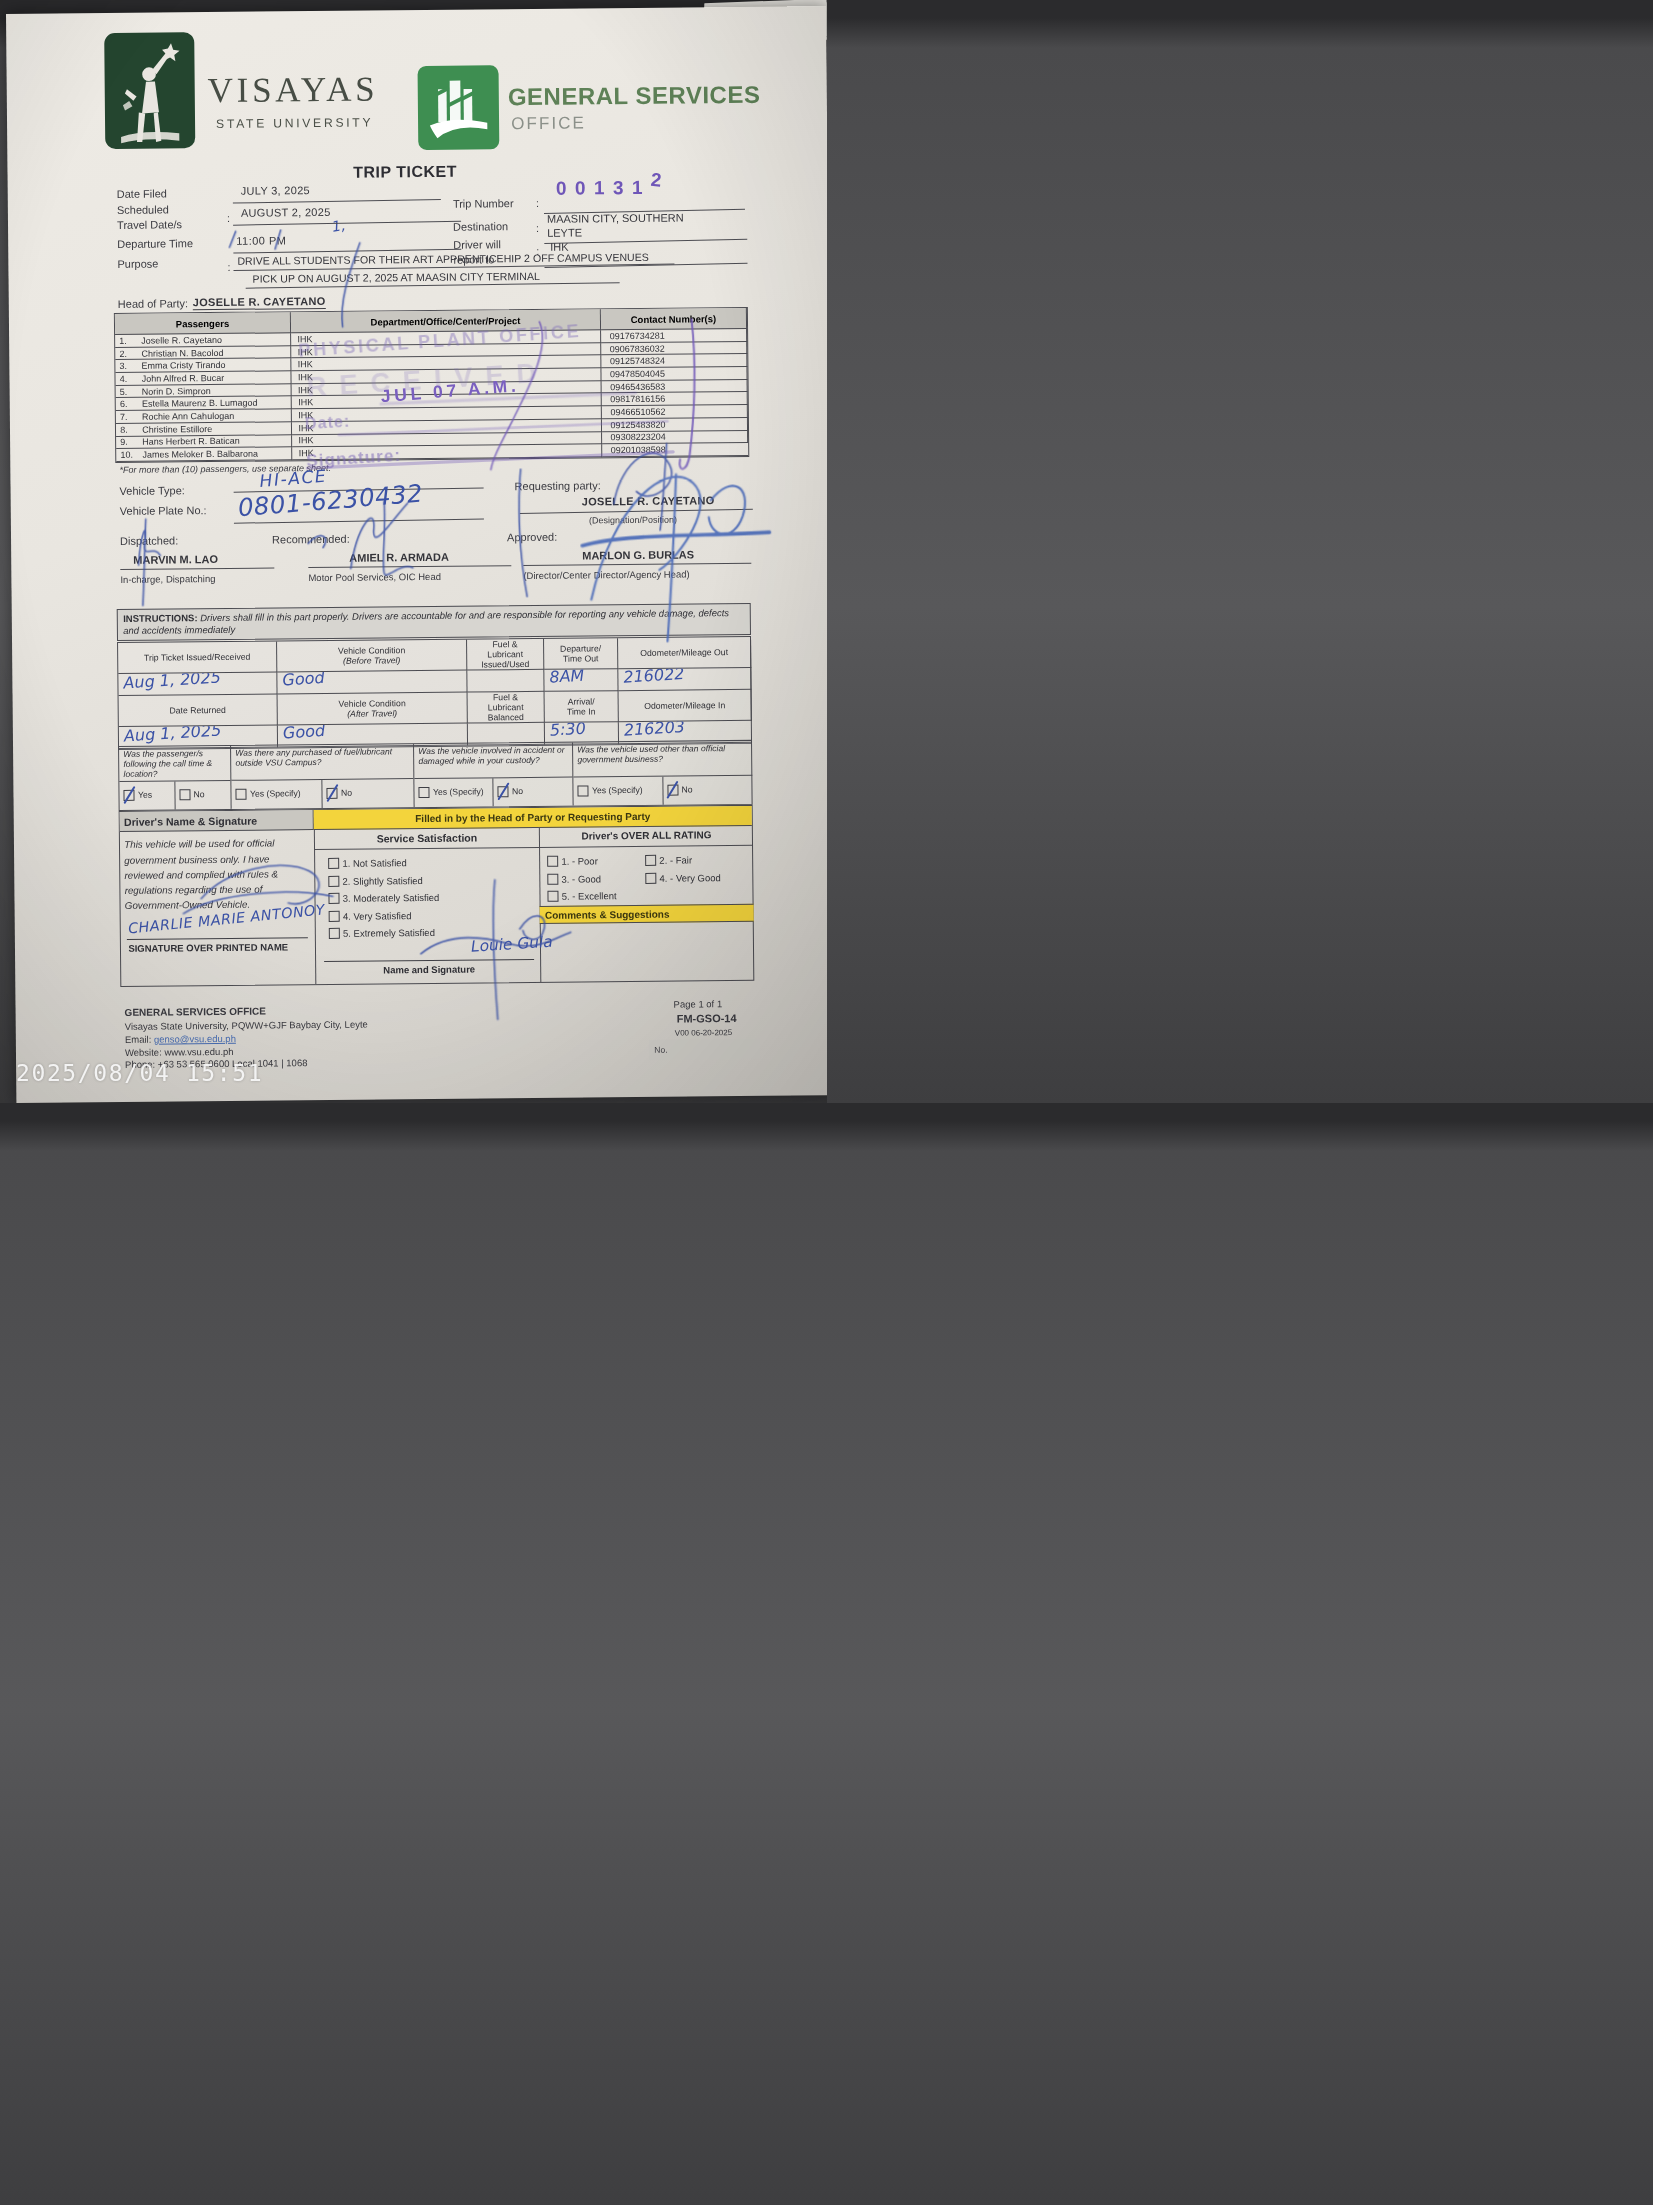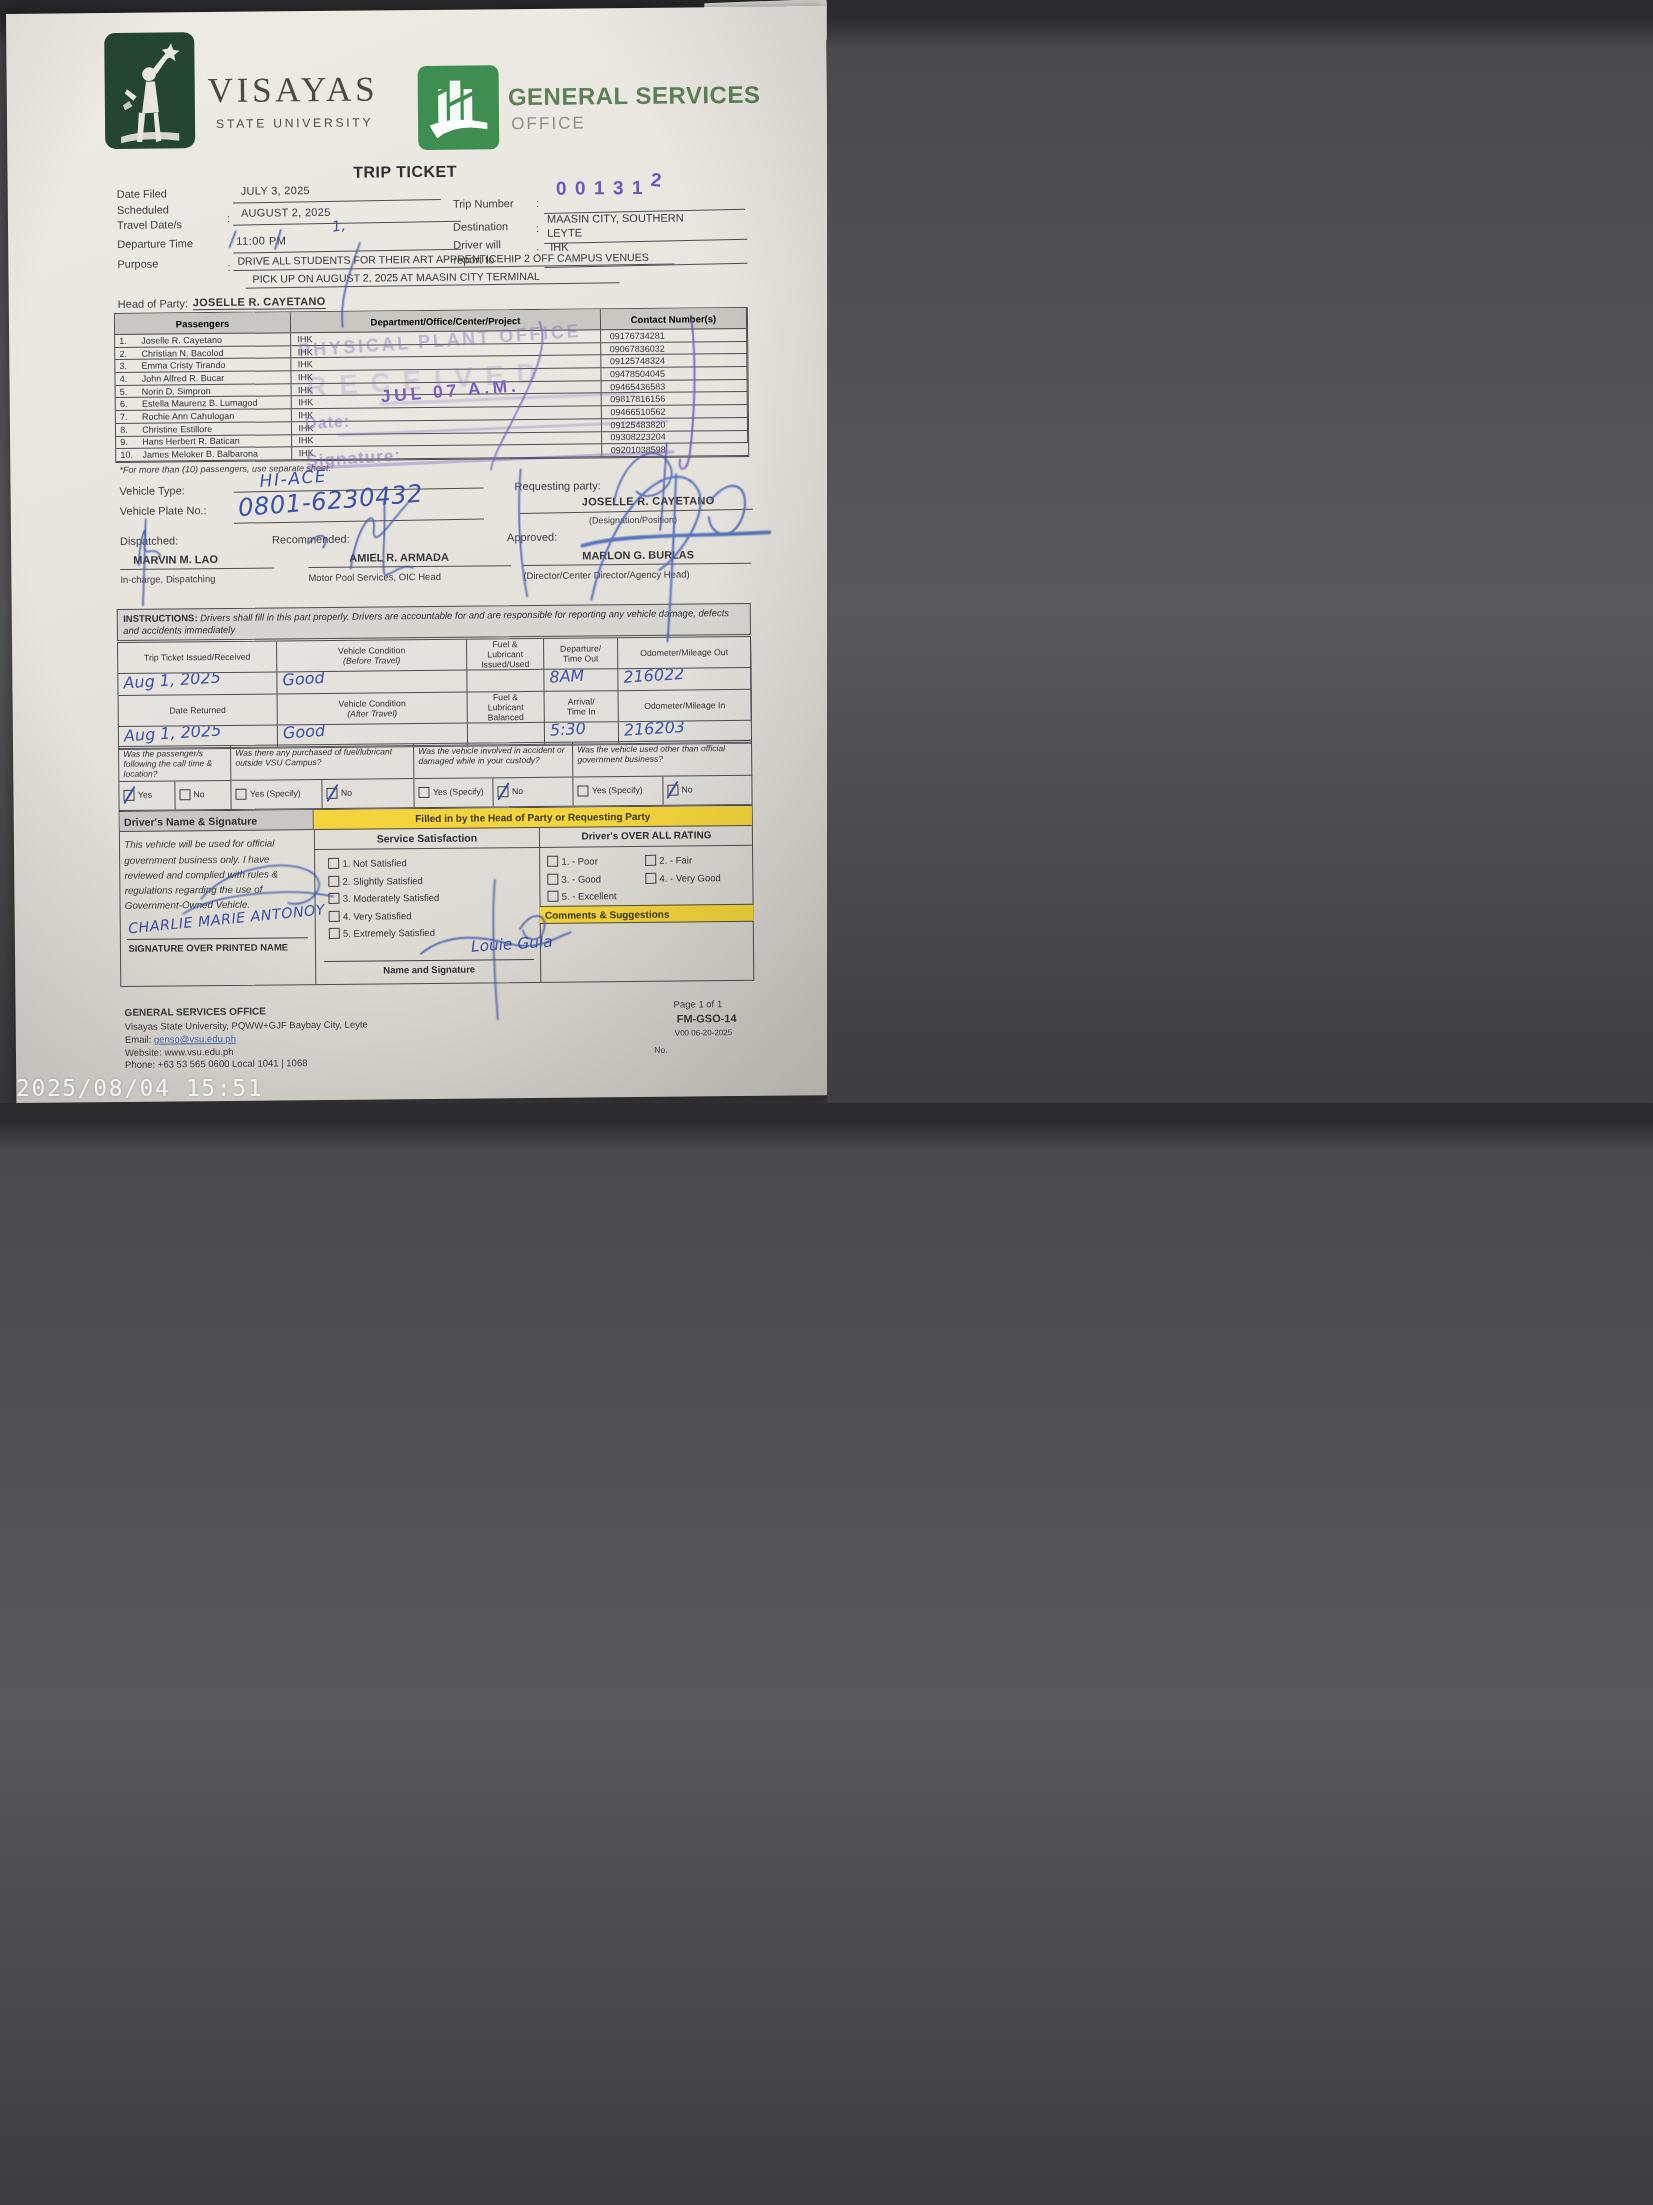--- a/index.html
+++ b/index.html
@@ -7,21 +7,21 @@
     width:827px;height:1103px;position:relative;overflow:hidden;
     background:linear-gradient(180deg,#2b2b2d 0px,#2b2b2d 18px,#4a4a4c 48px,#58585a 55%,#3e3e40 100%);
     font-family:"Liberation Sans",sans-serif;
   }
   .abs{position:absolute;}
   
   #paper-stack{left:705px;top:1.1px;width:122px;height:37px;background:#f4f2ec;transform:rotate(-2deg);box-shadow:0 1.1px 0 #cfcdc7,0 3.2px 0 #efede7,0 4.2px 0 #c7c5bf;}
   #vignette{left:0;top:0;width:827px;height:1103px;pointer-events:none;z-index:60;
     background:radial-gradient(ellipse at 45% 40%,rgba(0,0,0,0) 55%,rgba(0,0,0,.16) 100%);}
   #cam-timestamp{left:16px;top:1060px;z-index:70;color:rgba(248,248,248,.93);
-    font-family:"DejaVu Sans Mono",monospace;font-size:23px;letter-spacing:1.6px;text-shadow:0 0 3.2px rgba(0,0,0,.25);margin-top:15px;}
+    font-family:"DejaVu Sans Mono",monospace;font-size:23px;letter-spacing:1.6px;text-shadow:0 0 3.2px rgba(0,0,0,.25);}
   
   #paper{left:6.4px;top:13.8px;width:820px;height:1089px;transform:rotate(-0.55deg);transform-origin:top left;
     background:linear-gradient(160deg,#eeebe5 0%,#e9e6e0 40%,#dddad4 78%,#d2cfc9 100%);
     box-shadow:0 0 16px rgba(0,0,0,.45);}
   
   .lbl{font-size:11px;color:#3a3a40;}
   .val{font-size:11px;color:#35353b;}
   .b{font-weight:bold;}
   .i{font-style:italic;}
   .line{border-bottom:1.1px solid #4c4c52;}

